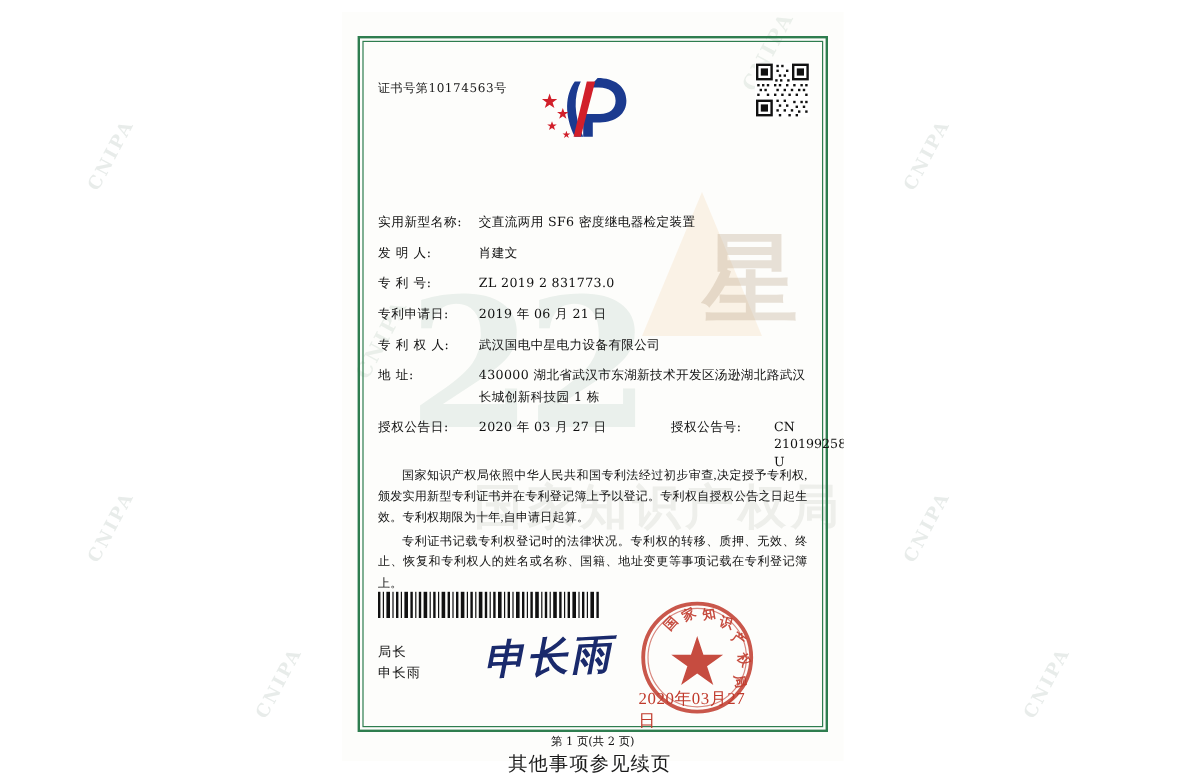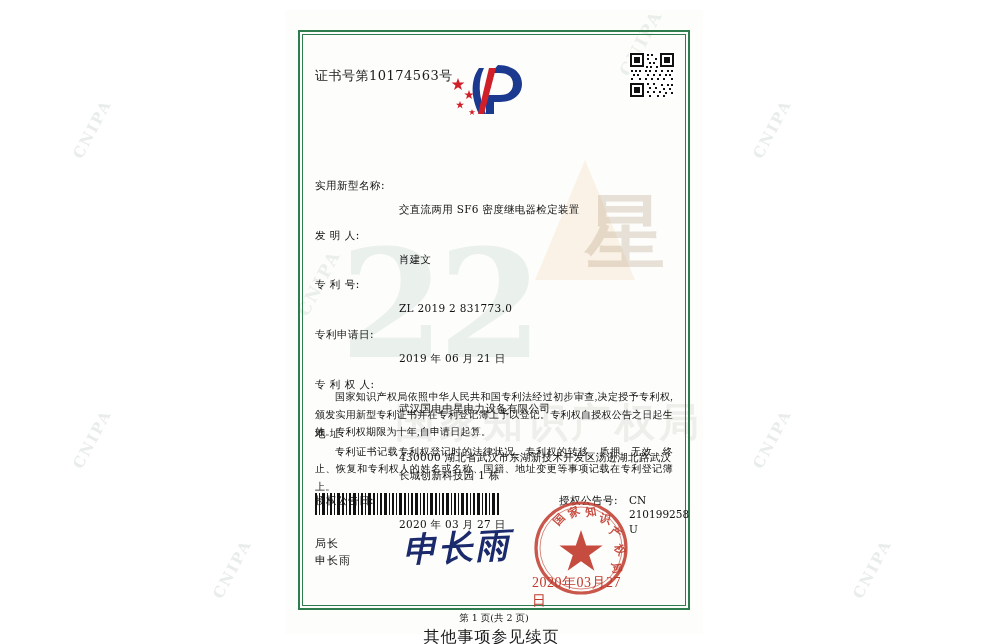--- a/index.html
+++ b/index.html
@@ -113,21 +113,21 @@
     right: 28px; top: 42px;
     width: 46px; height: 46px;
   }
   .qr svg { display: block; }
 
   
   .cert-no {
     position: absolute;
     left: 30px; top: 57px;
     font-family: "DejaVu Serif", serif;
-    font-size: 13px;
+    font-size: 10px;
     color: #1a1a1a;
     letter-spacing: 0.5px;
   }
 
   
   .emblem {
     position: absolute;
     left: 0; right: 0; top: 52px;
     height: 60px;
     text-align: center;
@@ -162,33 +162,32 @@
     line-height: 1.35;
   }
   .field-label {
     width: 84px;
     flex: 0 0 84px;
     letter-spacing: 0.5px;
   }
   .field-value {
     flex: 1;
     letter-spacing: 0.3px;
-    margin-top: 24px;
   }
   .field-value .sub-line {
     display: block;
     margin-top: 3px;
   }
   .field-row.two-col .field-value { flex: 0 0 160px; }
   .field-row.two-col .field-label2 {
     width: 70px;
     flex: 0 0 70px;
     letter-spacing: 0.5px;
   }
-  .field-row.two-col .field-value2 { flex: 1; }
+  .field-row.two-col .field-value2 { flex: 1; margin-left: 16px; }
 
   
   .body-text {
     position: absolute;
     left: 30px; top: 378px;
     width: 358px;
     font-family: Liberation Serif, serif;
     font-size: 10px;
     line-height: 1.75;
     color: #111;

